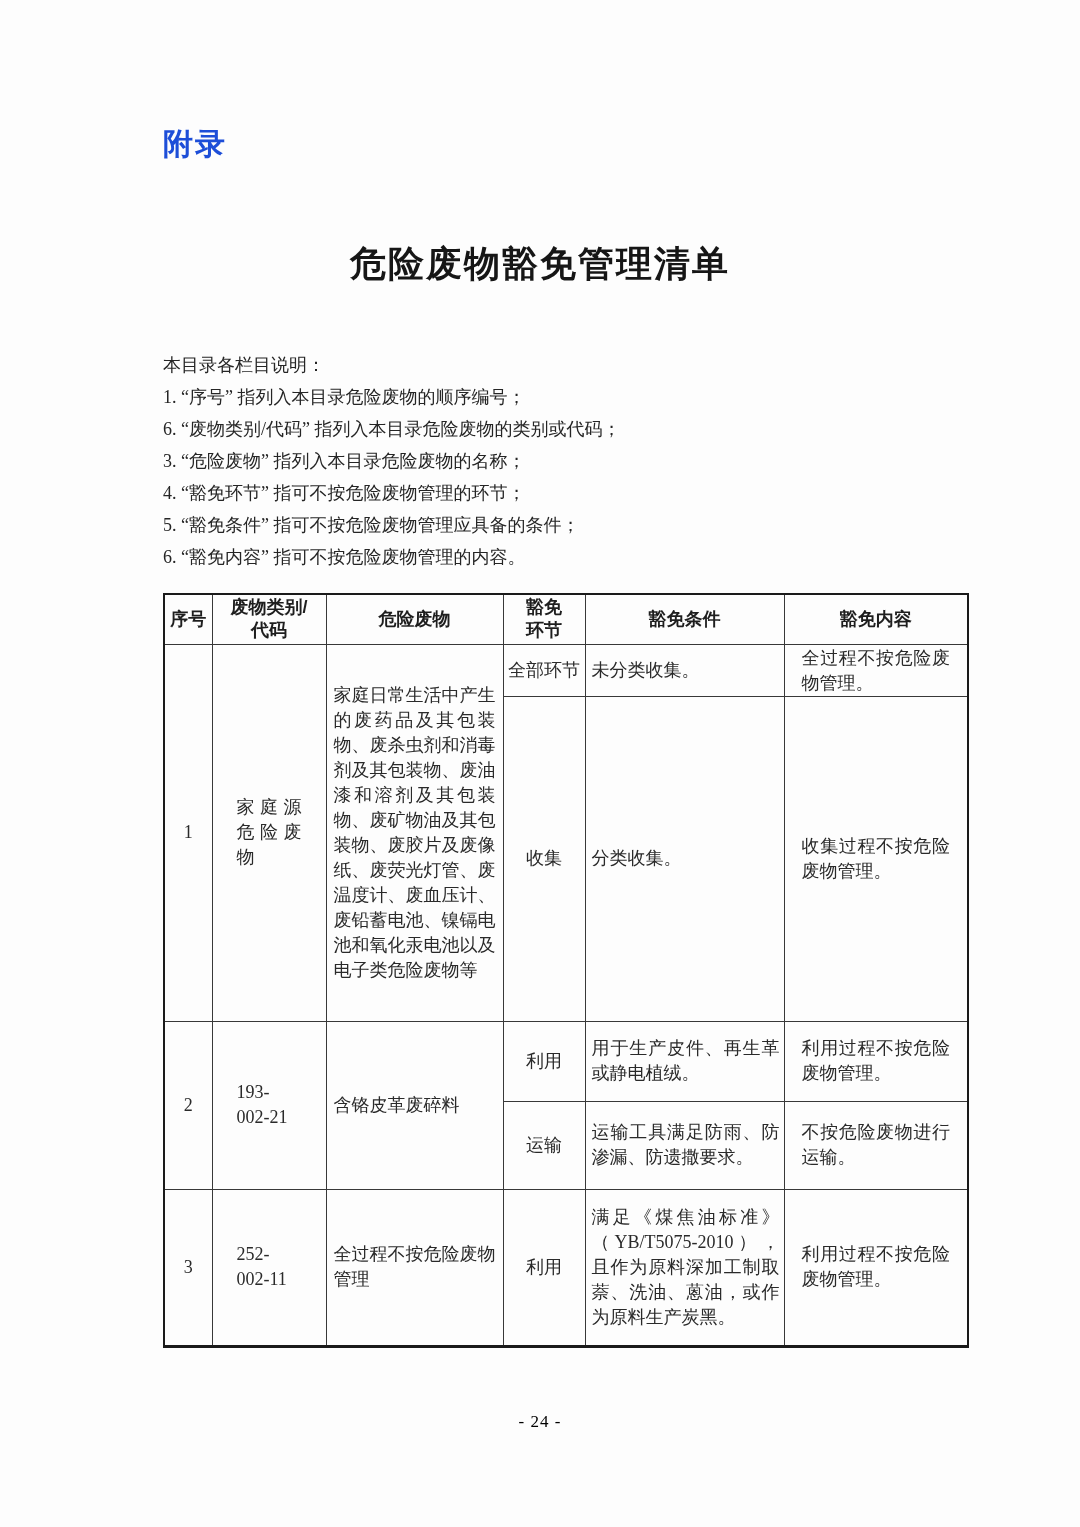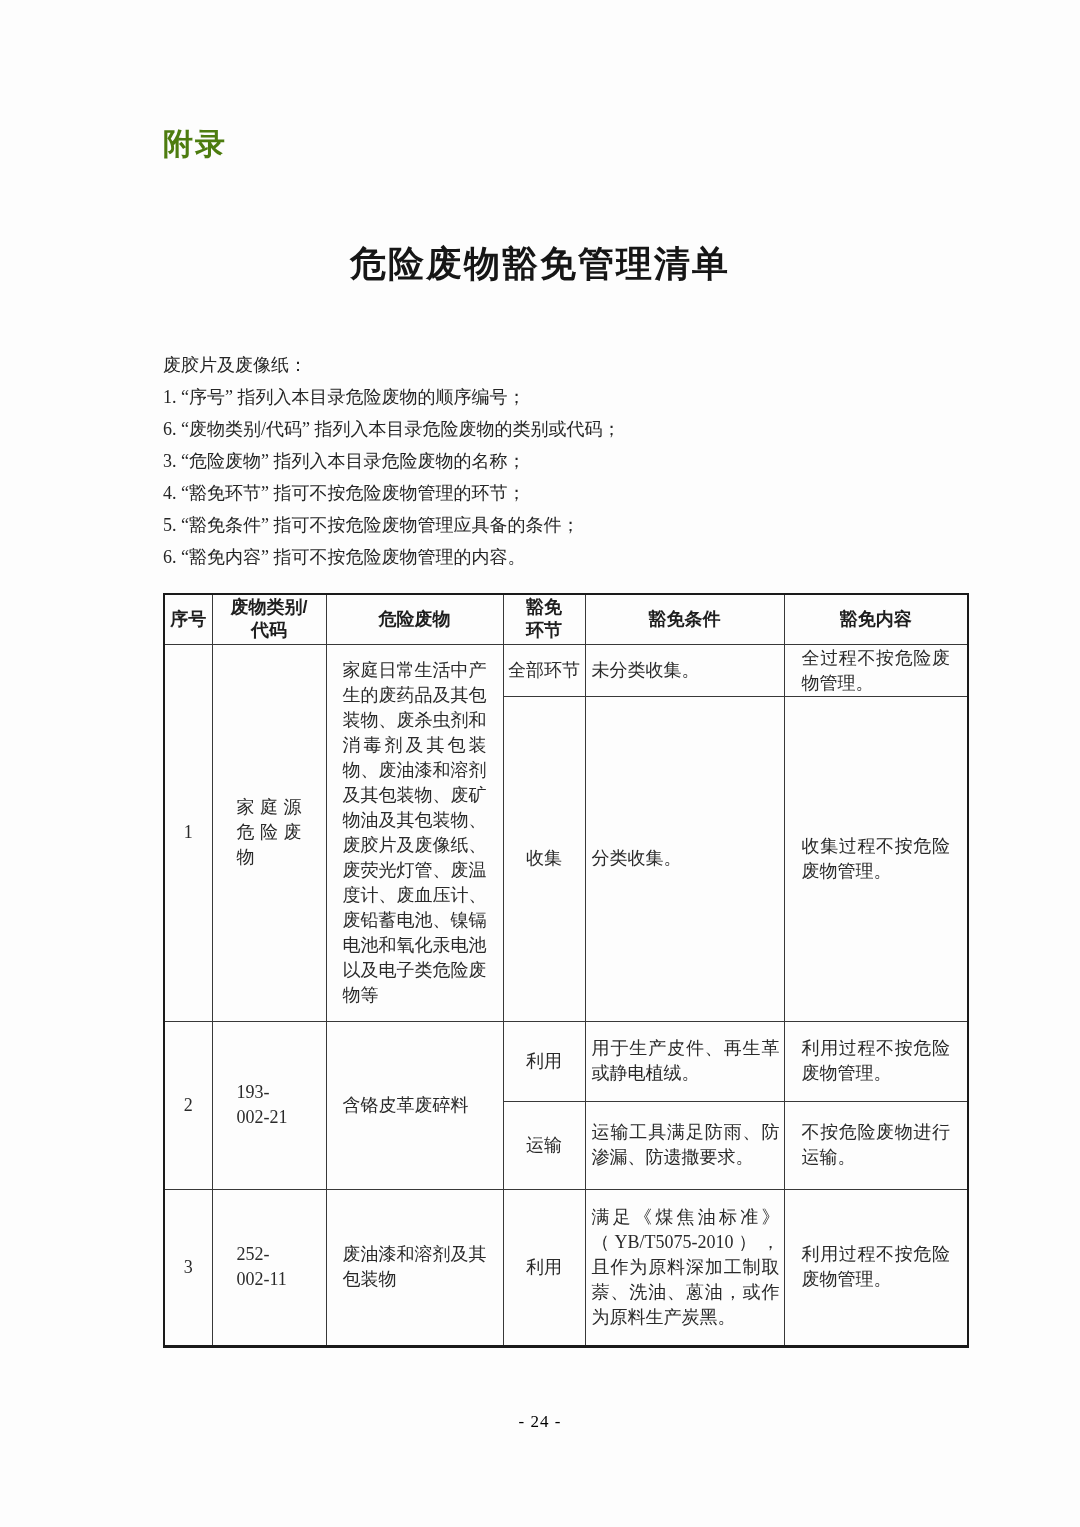--- a/index.html
+++ b/index.html
@@ -16,21 +16,21 @@
     color: #222222;
     overflow: hidden;
   }
   .appendix-label {
     position: absolute;
     left: 163px;
     top: 124px;
     font-family: Liberation Serif, serif;
     font-weight: bold;
     font-size: 30px;
-    color: #4d7c0f;
+    color: #1d4ed8;
     letter-spacing: 2px;
   }
   .doc-title {
     position: absolute;
     left: 0;
     top: 240px;
     width: 100%;
     text-align: center;
     font-family: "Liberation Sans", sans-serif;
     font-weight: bold;
@@ -92,21 +92,21 @@
   .tr-3       { height: 157px; }
   td.c-no {
     text-align: center;
   }
   td.c-code {
     text-align: justify;
     padding: 0 24px;
   }
   td.c-waste {
     text-align: justify;
-    padding: 0 16px;
+    padding: 0 7px;
   }
   td.c-stage {
     text-align: center;
     padding: 0 1px;
   }
   td.c-cond {
     text-align: justify;
     padding: 0 4px 0 6px;
   }
   td.c-content {
@@ -131,21 +131,21 @@
 </head>
 <body>
 
 <div class="page">
 
   <div class="appendix-label">附录</div>
 
   <div class="doc-title">危险废物豁免管理清单</div>
 
   <div class="notes">
-    <div>废胶片及废像纸：</div>
+    <div>本目录各栏目说明：</div>
     <div>1. “序号” 指列入本目录危险废物的顺序编号；</div>
     <div>6. “废物类别/代码” 指列入本目录危险废物的类别或代码；</div>
     <div>3. “危险废物” 指列入本目录危险废物的名称；</div>
     <div>4. “豁免环节” 指可不按危险废物管理的环节；</div>
     <div>5. “豁免条件” 指可不按危险废物管理应具备的条件；</div>
     <div>6. “豁免内容” 指可不按危险废物管理的内容。</div>
   </div>
 
   <div class="table-wrap">
     <table class="exemption">
@@ -194,21 +194,21 @@
       </tr>
       <tr class="tr-2b">
         <td class="c-stage">运输</td>
         <td class="c-cond">运输工具满足防雨、防渗漏、防遗撒要求。</td>
         <td class="c-content">不按危险废物进行运输。</td>
       </tr>
 
       <tr class="tr-3">
         <td class="c-no">3</td>
         <td class="c-code">252-002-11</td>
-        <td class="c-waste">废油漆和溶剂及其包装物</td>
+        <td class="c-waste">全过程不按危险废物管理</td>
         <td class="c-stage">利用</td>
         <td class="c-cond">满足《煤焦油标准》（YB/T5075-2010），且作为原料深加工制取萘、洗油、蒽油，或作为原料生产炭黑。</td>
         <td class="c-content">利用过程不按危险废物管理。</td>
       </tr>
     </tbody>
       </table>
   </div>
 
   <div class="page-number">- 24 -</div>
 

